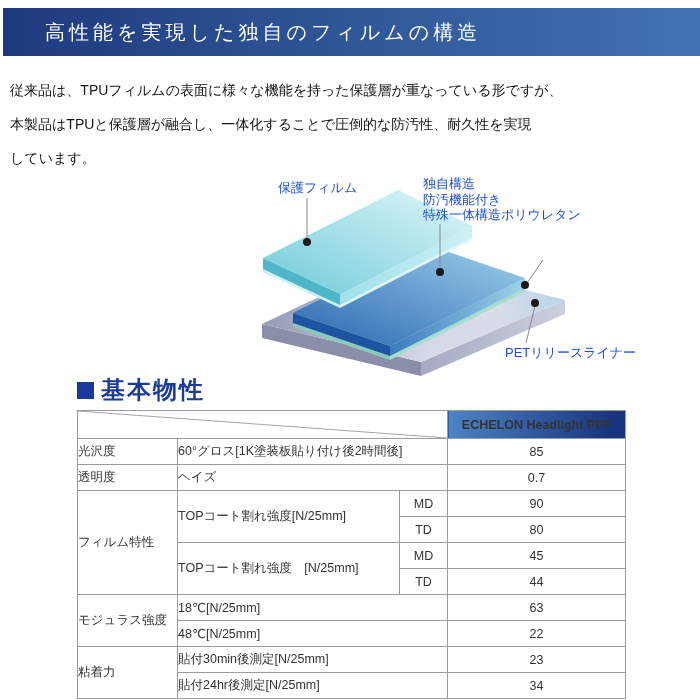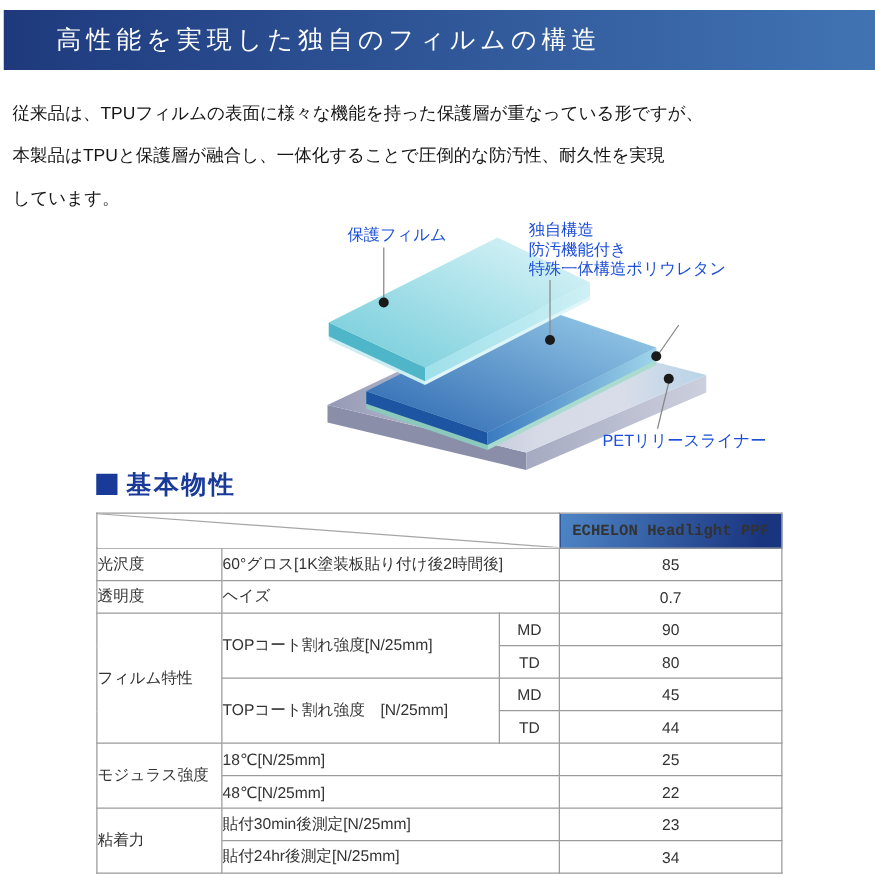--- a/index.html
+++ b/index.html
@@ -29,45 +29,45 @@
   
   .diagram { position:absolute; left:225px; top:160px; width:470px; height:216px; }
   .diagram svg { position:absolute; left:0; top:0; }
   .dlabel {
     position:absolute; font-size:13px; line-height:15.5px; color:#1d4ed8;
     white-space:pre-line;
   }
   .lbl-protect { left:53px;  top:20px;  }
   .lbl-unique  { left:198px; top:16px;  }
   .lbl-adhes   { left:313px; top:66px;  }
-  .lbl-pet     { left:257px; top:185px; }
+  .lbl-pet     { left:280px; top:185px; }
 
   
   .s-l1a { stop-color:var(--lay1_a,#6fcbd9); } .s-l1b { stop-color:var(--lay1_b,#e0f6f9); }
   .s-l2a { stop-color:var(--lay2_a,#2b65b0); } .s-l2b { stop-color:var(--lay2_b,#9ed2ec); }
   .s-l3a { stop-color:var(--lay3_a,#9599b4); } .s-l3b { stop-color:var(--lay3_b,#d6dae7); }
   .s-l3c { stop-color:var(--lay3_c,#b7d4e8); }
 
   
   .sec-head {
     position:absolute; left:77px; top:374px; display:flex; align-items:center;
   }
   .sec-square { width:17px; height:17px; background:var(--accent,#1a3a99); margin-right:7px; }
   .sec-title {
-    color:var(--accent,#1a3a99); font-size:20px; font-weight:bold; letter-spacing:2px;
+    color:var(--accent,#1a3a99); font-size:24px; font-weight:bold; letter-spacing:2px;
   }
 
   
   .ptable-wrap { position:absolute; left:77px; top:410px; }
   table.ptable { border-collapse:collapse; table-layout:fixed; width:548px; }
   table.ptable td {
     border:1px solid var(--table_border,#9b9b9b);
     font-size:12.5px; color:#333; height:25px; padding:0;
   }
-  table.ptable tr.hdr td { height:27px;font-family:Liberation Mono, monospace; }
+  table.ptable tr.hdr td { height:27px; }
   td.diag { position:relative; background:#ffffff; }
   td.diag svg { position:absolute; left:0; top:0; width:100%; height:100%; display:block; }
   td.prod {
     background:linear-gradient(100deg, var(--header_grad_start,#4d85c5) 0%, var(--header_grad_end,#1a3580) 90%);
     color:#ffffff; font-weight:bold; text-align:center; font-size:12.5px;
   }
   td.c-prop { text-align:left; padding-left:12px;margin-left:20px; }
   td.c-test { text-align:left; padding-left:14px; }
   td.c-dir  { text-align:center; }
   td.c-val  { text-align:center; }
@@ -210,21 +210,21 @@
       <td class="c-dir">MD</td>
       <td class="c-val">45</td>
     </tr>
     <tr>
       <td class="c-dir">TD</td>
       <td class="c-val">44</td>
     </tr>
     <tr>
       <td class="c-prop" rowspan="2">モジュラス強度</td>
       <td class="c-test" colspan="2">18℃[N/25mm]</td>
-      <td class="c-val">25</td>
+      <td class="c-val">63</td>
     </tr>
     <tr>
       <td class="c-test" colspan="2">48℃[N/25mm]</td>
       <td class="c-val">22</td>
     </tr>
     <tr>
       <td class="c-prop" rowspan="2">粘着力</td>
       <td class="c-test" colspan="2">貼付30min後測定[N/25mm]</td>
       <td class="c-val">23</td>
     </tr>

